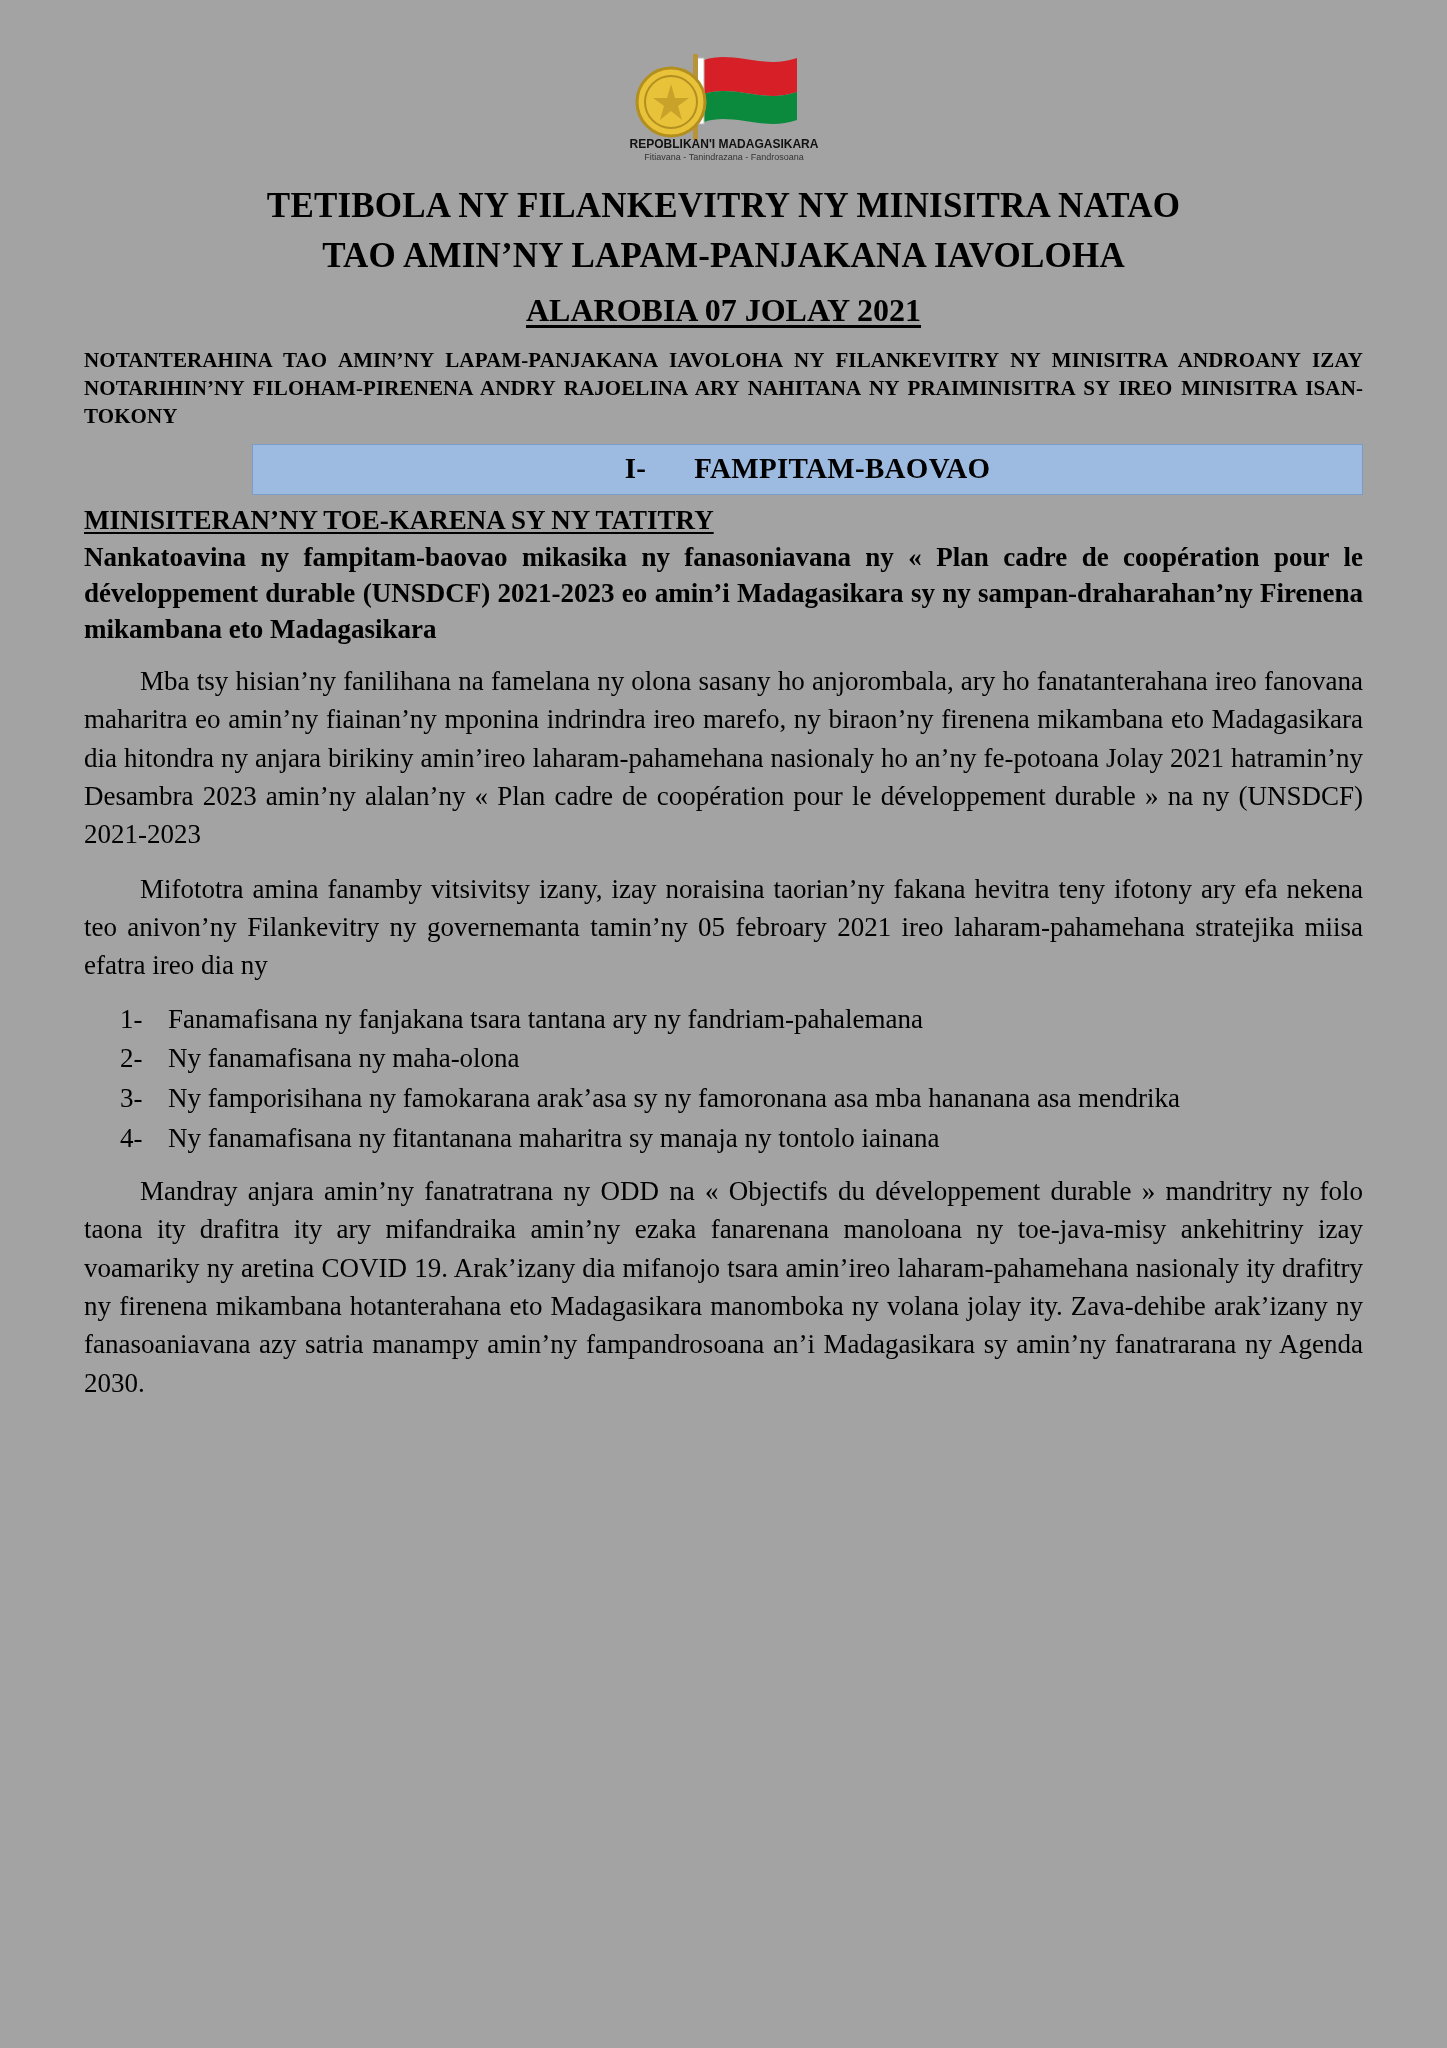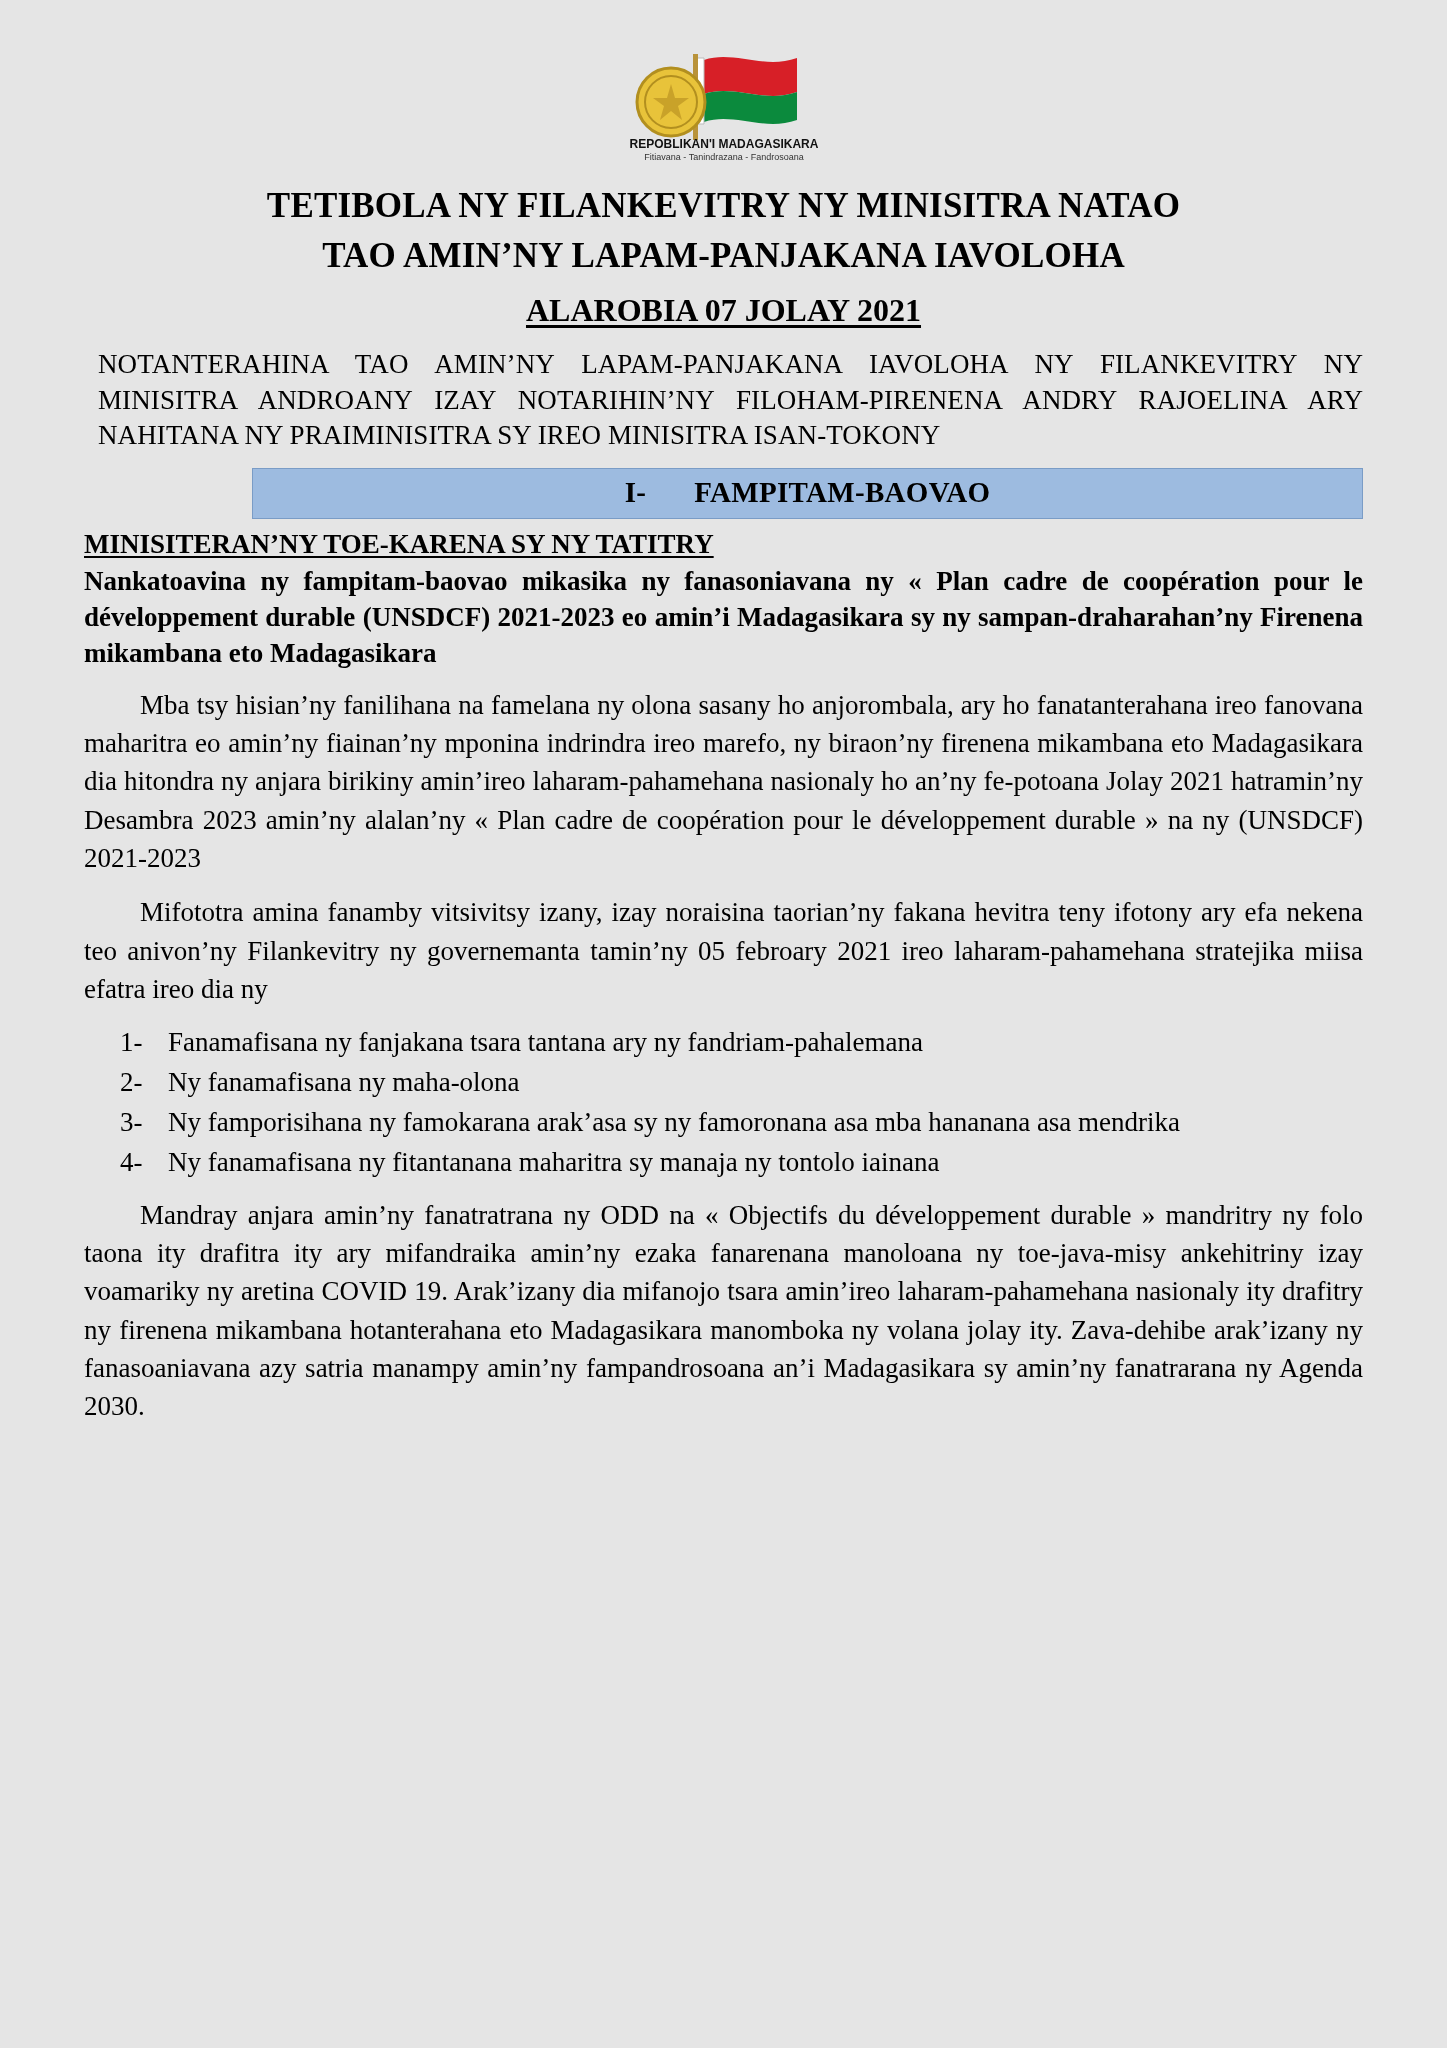--- a/index.html
+++ b/index.html
@@ -11,21 +11,21 @@
     width: 1447px;
     min-height: 2048px;
     font-family: "Liberation Serif", serif;
     color: #000000;
   }
   .page {
     width: 1447px;
     min-height: 2048px;
     box-sizing: border-box;
     padding: 48px 84px 40px 84px;
-    background: #e5e5e5;
+    background: #a3a3a3;
   }
 
   
   .emblem-wrap {
     display: flex;
     justify-content: center;
     align-items: flex-start;
     margin-bottom: 18px;
   }
   .emblem {
@@ -47,26 +47,26 @@
   .doc-date {
     text-align: center;
     font-weight: bold;
     font-size: 32px;
     text-decoration: underline;
     text-underline-offset: 4px;
     margin: 14px 0 18px 0;
   }
 
   .intro {
-    font-weight: normal;
-    font-size: 27px;
+    font-weight: bold;
+    font-size: 21px;
     line-height: 1.32;
     text-align: justify;
     text-align-last: left;
-    margin: 0 0 14px 14px;
+    margin: 0 0 14px 0;
     letter-spacing: 0.1px;
   }
 
   
   .banner {
     background: #9dbbe0;
     border: 1px solid #7a9cc6;
     margin: 10px 0 10px 168px;
     padding: 7px 0 9px 0;
     text-align: center;

